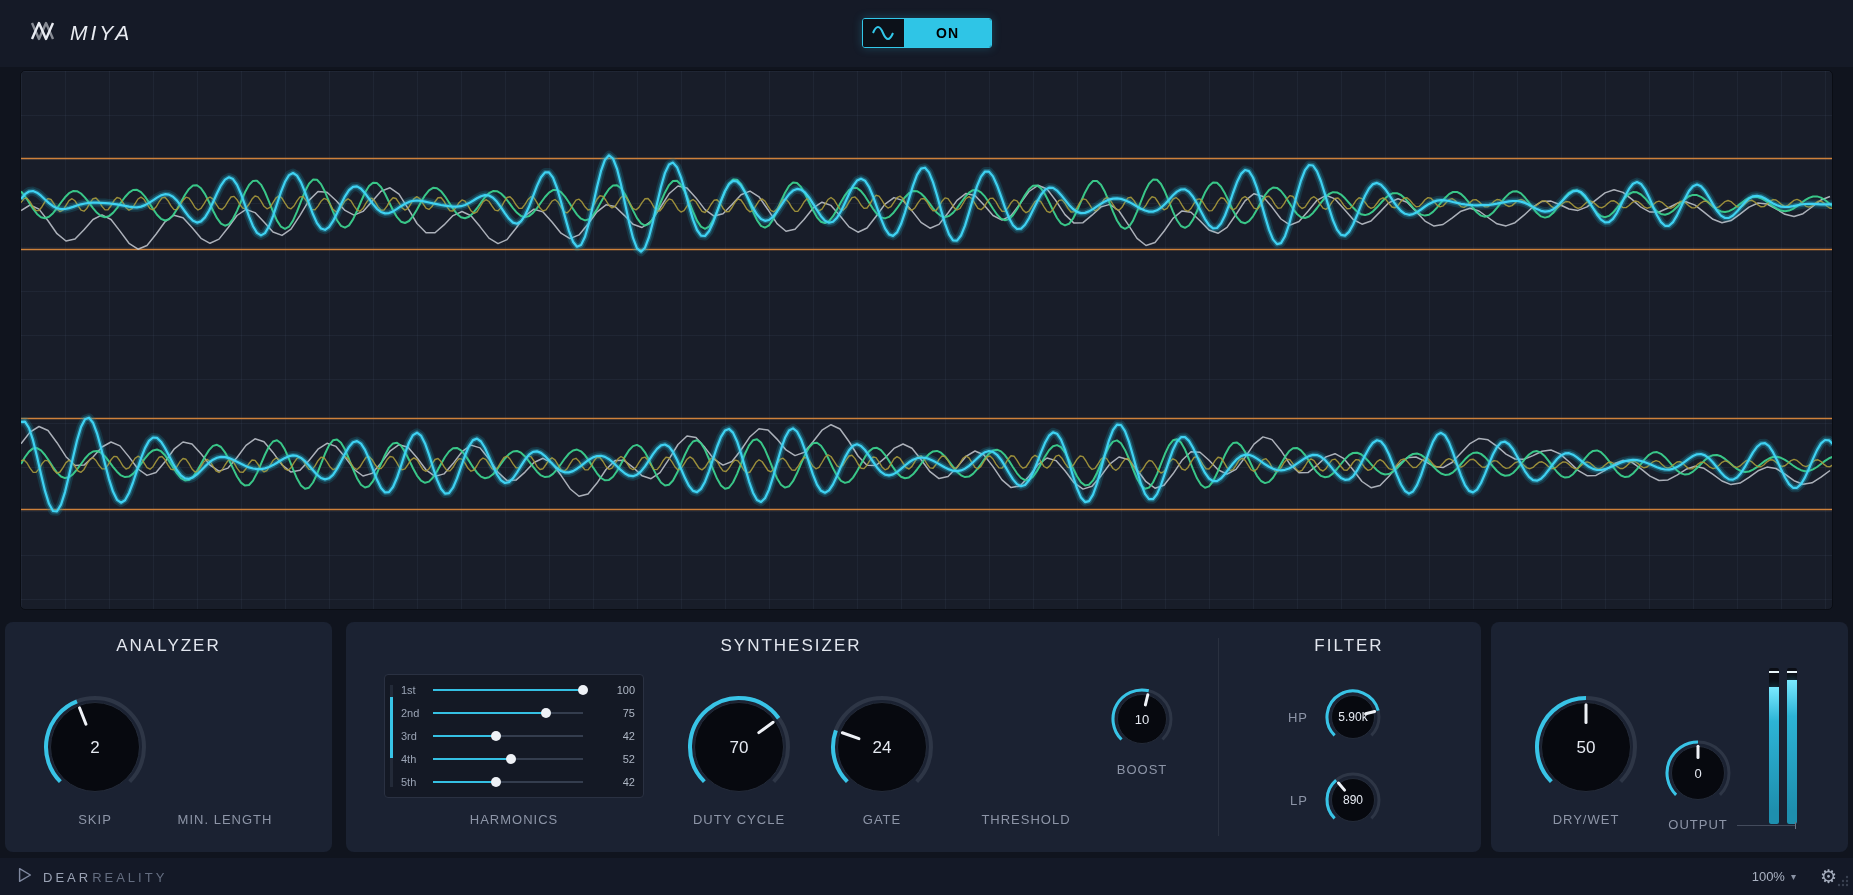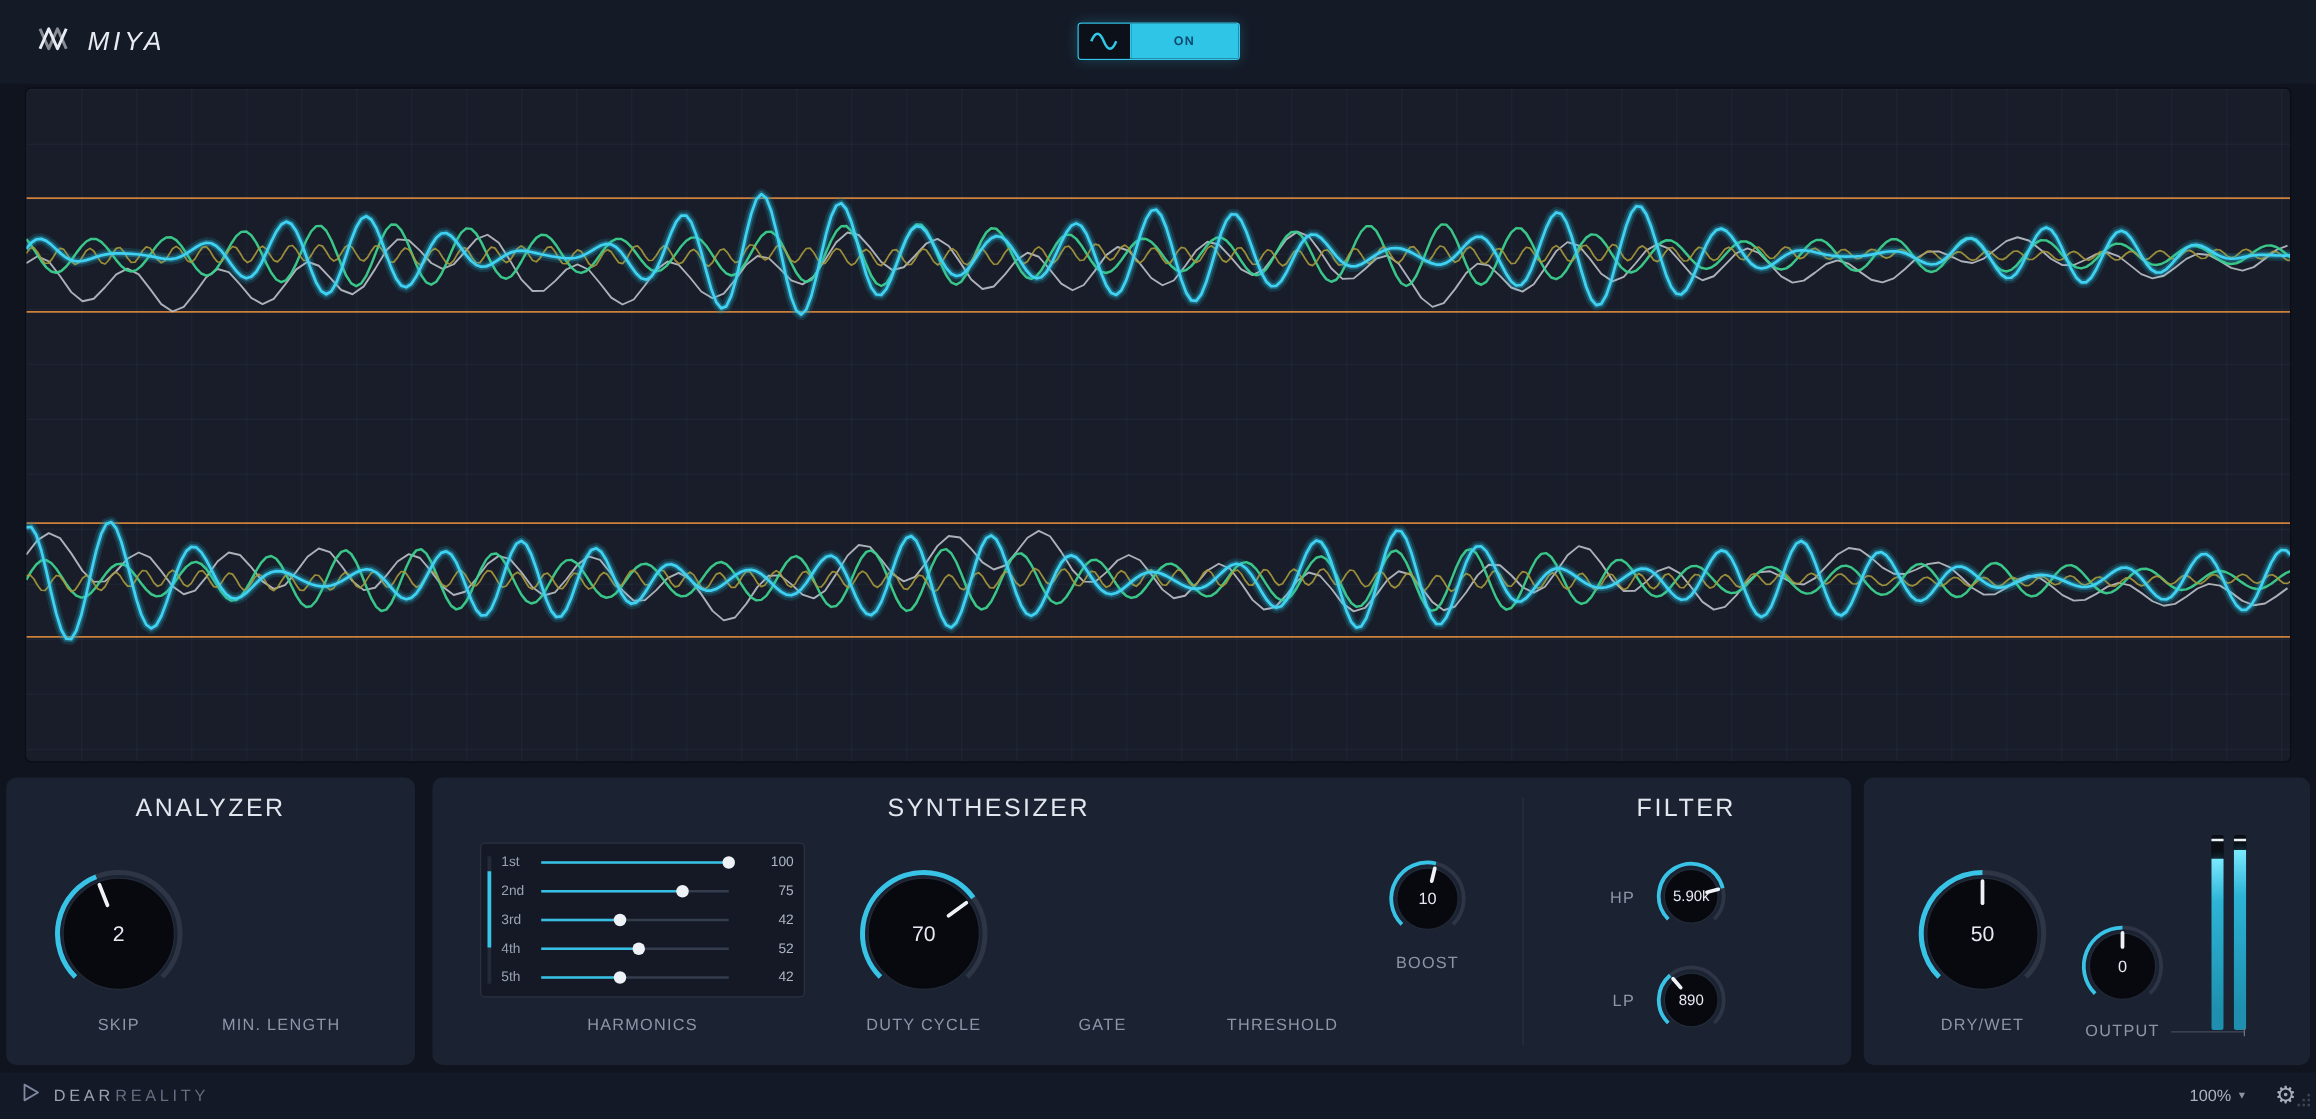--- a/index.html
+++ b/index.html
@@ -11,37 +11,37 @@
     color:#dfe3ea;
   }
   
   #topbar { position:absolute; left:0; top:0; width:1853px; height:67px; background:#151a27; }
   .brand-box { position:absolute; left:30px; top:18px; display:flex; align-items:center; gap:12px; }
   .app-title { font-size:21px; letter-spacing:3px; color:#e8ebf1;font-style:italic; }
   .power-toggle { position:absolute; left:50%; top:18px; transform:translateX(-50%);
     display:flex; height:30px; width:130px; border:1px solid #32c8ea; border-radius:3px;
     overflow:hidden; cursor:pointer; box-shadow:0 0 10px rgba(50,200,234,.25); }
   .toggle-icon { width:42px; background:#0c1119; display:flex; align-items:center; justify-content:center; border-right:1px solid #32c8ea; }
-  .toggle-state { flex:1; background:#2fc5e6; color:#0c4a6e; font-size:10px; font-weight:bold;
+  .toggle-state { flex:1; background:#2fc5e6; color:#000000; font-size:14px; font-weight:bold;
     display:flex; align-items:center; justify-content:center; letter-spacing:1px; }
   
   #display { position:absolute; left:20px; top:70px; width:1813px; height:540px;
     background:#181d29; border-radius:5px; border:1px solid #0a0d14;
     background-image:
       linear-gradient(rgba(130,150,190,.07) 1px, transparent 1px),
       linear-gradient(90deg, rgba(130,150,190,.07) 1px, transparent 1px);
     background-size:44px 44px; overflow:hidden; }
   .wave-band { position:absolute; left:0; width:1813px; height:190px; }
   
   .panel { position:absolute; top:622px; height:230px; background:#1b2232; border-radius:8px; }
   #panel-analyzer { left:5px;    width:327px; }
   #panel-synth    { left:346px;  width:1135px; }
   #panel-output   { left:1491px; width:357px; }
   .panel-title { position:absolute; top:14px; width:100%; text-align:center;
-    font-size:20px; letter-spacing:2px; color:#e2e6ee; }
+    font-size:17px; letter-spacing:2px; color:#e2e6ee; }
   .panel-title.floating { width:auto; transform:translateX(-50%); }
   #title-synth  { left:445px; }
   #title-filter { left:1003px; }
   .knob { position:absolute; cursor:pointer; }
   .klabel { position:absolute; font-size:13px; color:#8d95a7; letter-spacing:1px; text-align:center; width:140px; }
   
   #knob-skip   { left:38px;  top:73px; }  #lbl-skip   { left:20px;  top:190px; }
   #knob-minlen { left:168px; top:73px; }  #lbl-minlen { left:150px; top:190px; }
   
   #knob-duty      { left:341px; top:73px; } #lbl-duty      { left:323px; top:190px; }
@@ -202,20 +202,27 @@
 
   <div class="knob" id="knob-duty" style="height: 104px; width: 104px;"><svg width="104" height="104" viewBox="0 0 104 104">
         <circle cx="52" cy="52" r="44.5" fill="#07090f" stroke="#232a38" stroke-width="1"></circle>
         <path d="M 17.35 86.65 A 49 49 0 1 1 86.65 86.65" stroke="#2e3646" stroke-width="4" fill="none"></path>
         <path d="M 17.35 86.65 A 49 49 0 1 1 91.64 23.20" stroke="#38c4e7" stroke-width="4" fill="none"></path>
         <line x1="71.82" y1="37.60" x2="86.09" y2="27.23" stroke="#eef1f6" stroke-width="3" stroke-linecap="round"></line>
         <text x="52" y="57.95" text-anchor="middle" font-size="17" fill="#e6eaf2">70</text>
       </svg></div>
   <div class="klabel" id="lbl-duty">DUTY CYCLE</div>
 
+  <div class="knob" id="knob-gate" style="height: 104px; width: 104px;"><svg width="104" height="104" viewBox="0 0 104 104">
+        <circle cx="52" cy="52" r="44.5" fill="#07090f" stroke="#232a38" stroke-width="1"></circle>
+        <path d="M 17.35 86.65 A 49 49 0 1 1 86.65 86.65" stroke="#2e3646" stroke-width="4" fill="none"></path>
+        <path d="M 17.35 86.65 A 49 49 0 0 1 5.90 35.40" stroke="#38c4e7" stroke-width="4" fill="none"></path>
+        <line x1="28.95" y1="43.70" x2="12.35" y2="37.73" stroke="#eef1f6" stroke-width="3" stroke-linecap="round"></line>
+        <text x="52" y="57.95" text-anchor="middle" font-size="17" fill="#e6eaf2">24</text>
+      </svg></div>
   <div class="klabel" id="lbl-gate">GATE</div>
 
   <div class="klabel" id="lbl-threshold">THRESHOLD</div>
 
   <div class="knob" id="knob-boost" style="height: 64px; width: 64px;"><svg width="64" height="64" viewBox="0 0 64 64">
         <circle cx="32" cy="32" r="24.5" fill="#07090f" stroke="#232a38" stroke-width="1"></circle>
         <path d="M 11.49 52.51 A 29 29 0 1 1 52.51 52.51" stroke="#2e3646" stroke-width="3" fill="none"></path>
         <path d="M 11.49 52.51 A 29 29 0 0 1 38.77 3.80" stroke="#38c4e7" stroke-width="3" fill="none"></path>
         <line x1="35.38" y1="17.90" x2="37.82" y2="7.75" stroke="#eef1f6" stroke-width="3" stroke-linecap="round"></line>
         <text x="32" y="36.55" text-anchor="middle" font-size="13" fill="#e6eaf2">10</text>

